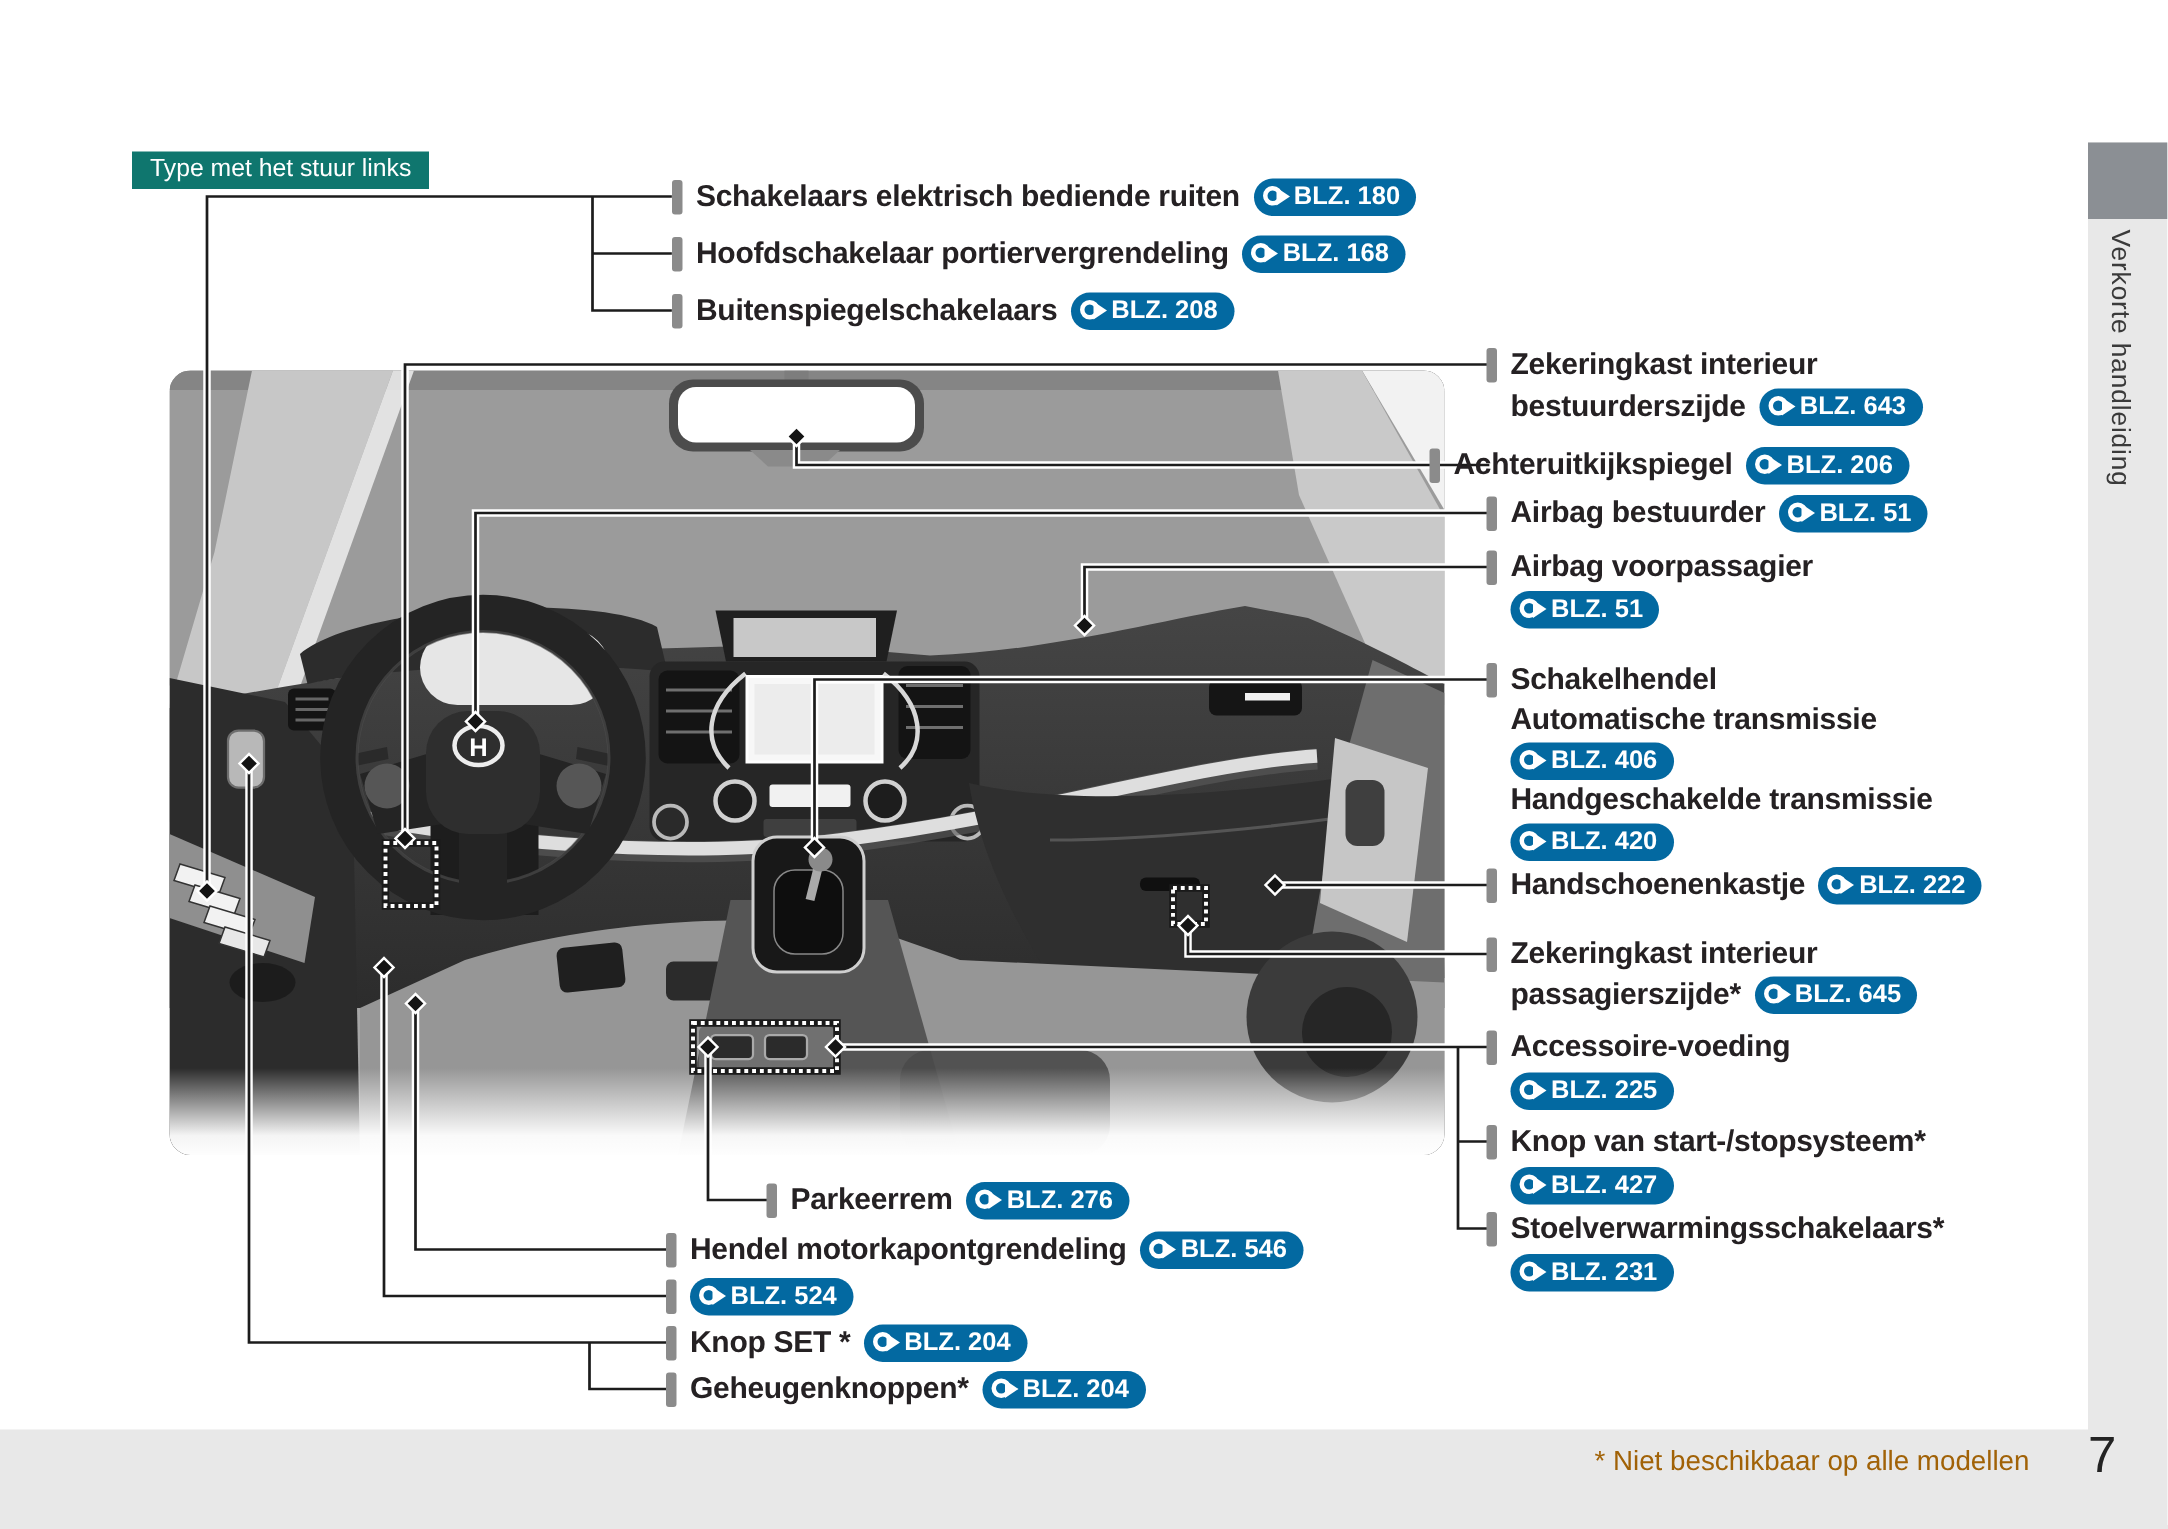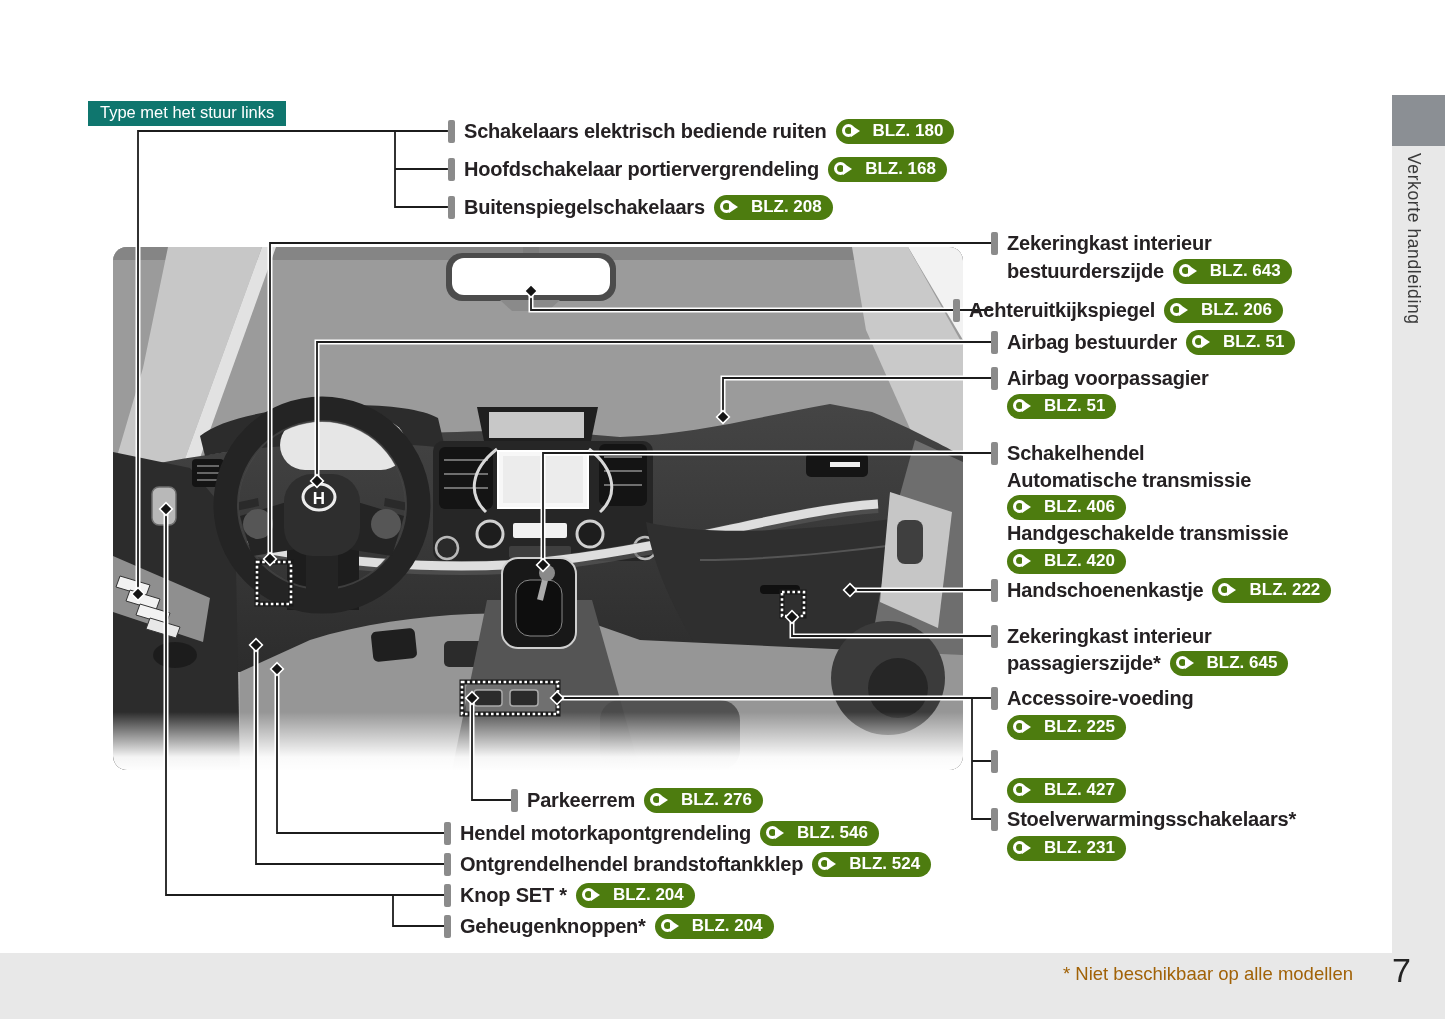--- a/index.html
+++ b/index.html
@@ -3,22 +3,22 @@
 <meta charset="utf-8">
 <style>
   html,body{margin:0;padding:0;}
   body{
     width:1445px;height:1019px;position:relative;overflow:hidden;
     background:#ffffff;font-family:"Liberation Sans",sans-serif;
   }
   .row{position:absolute;display:flex;align-items:center;gap:9px;height:26px;z-index:3;}
   .tick{width:7px;height:23px;background:#8b8b8b;border-radius:2px;flex:none;}
   .lbl{font-weight:700;font-size:20px;color:#252123;white-space:nowrap;letter-spacing:-0.2px;}
-  .badge{display:inline-flex;align-items:center;background:#4d7c0f;color:#fff;
-    border-radius:13px;height:25px;padding:0 11px 0 6px;font-weight:700;font-size:17px;gap:12px;}
+  .badge{display:inline-flex;align-items:center;background:#0369a1;color:#fff;
+    border-radius:13px;height:25px;padding:0 11px 0 6px;font-weight:700;font-size:17px;gap:2px;}
   .arrow-icon{position:relative;width:19px;height:16px;flex:none;}
   .arrow-icon::before{content:"";position:absolute;left:0;top:1px;width:7px;height:7px;
     border:3.5px solid #fff;border-radius:50%;}
   .arrow-icon::after{content:"";position:absolute;left:9px;top:2px;
     border-left:9px solid #fff;border-top:6px solid transparent;border-bottom:6px solid transparent;}
   .variant{position:absolute;left:88px;top:101px;background:#0f766e;color:#fff;
     font-size:16.5px;padding:2px 12px 4px;z-index:3;}
   .side-strip{position:absolute;left:1392px;top:95px;width:53px;height:924px;background:#e8e8e8;z-index:1;}
   .side-tab{position:absolute;left:1392px;top:95px;width:53px;height:51px;background:#8b8f94;z-index:2;}
   .side-title{position:absolute;left:1403px;top:153px;writing-mode:vertical-rl;
@@ -346,20 +346,21 @@
 </div>
 <div class="row" style="left:1007px;top:714px">
   <span class="badge">
       <span class="arrow-icon"></span>
       <span>BLZ. 225</span>
     </span>
 </div>
 
 <div class="row" style="left:991px;top:748px">
   <span class="tick"></span>
+  <span class="lbl">Knop van start-/stopsysteem*</span>
 </div>
 <div class="row" style="left:1007px;top:777px">
   <span class="badge">
       <span class="arrow-icon"></span>
       <span>BLZ. 427</span>
     </span>
 </div>
 
 <div class="row" style="left:991px;top:806px">
   <span class="tick"></span>
@@ -383,21 +384,20 @@
 <div class="row" style="left:444px;top:820px">
   <span class="tick"></span>
   <span class="lbl">Hendel motorkapontgrendeling</span>
   <span class="badge">
       <span class="arrow-icon"></span>
       <span>BLZ. 546</span>
     </span>
 </div>
 <div class="row" style="left:444px;top:851px">
   <span class="tick"></span>
-  <span class="lbl">Ontgrendelhendel brandstoftankklep</span>
   <span class="badge">
       <span class="arrow-icon"></span>
       <span>BLZ. 524</span>
     </span>
 </div>
 <div class="row" style="left:444px;top:882px">
   <span class="tick"></span>
   <span class="lbl">Knop SET *</span>
   <span class="badge">
       <span class="arrow-icon"></span>

